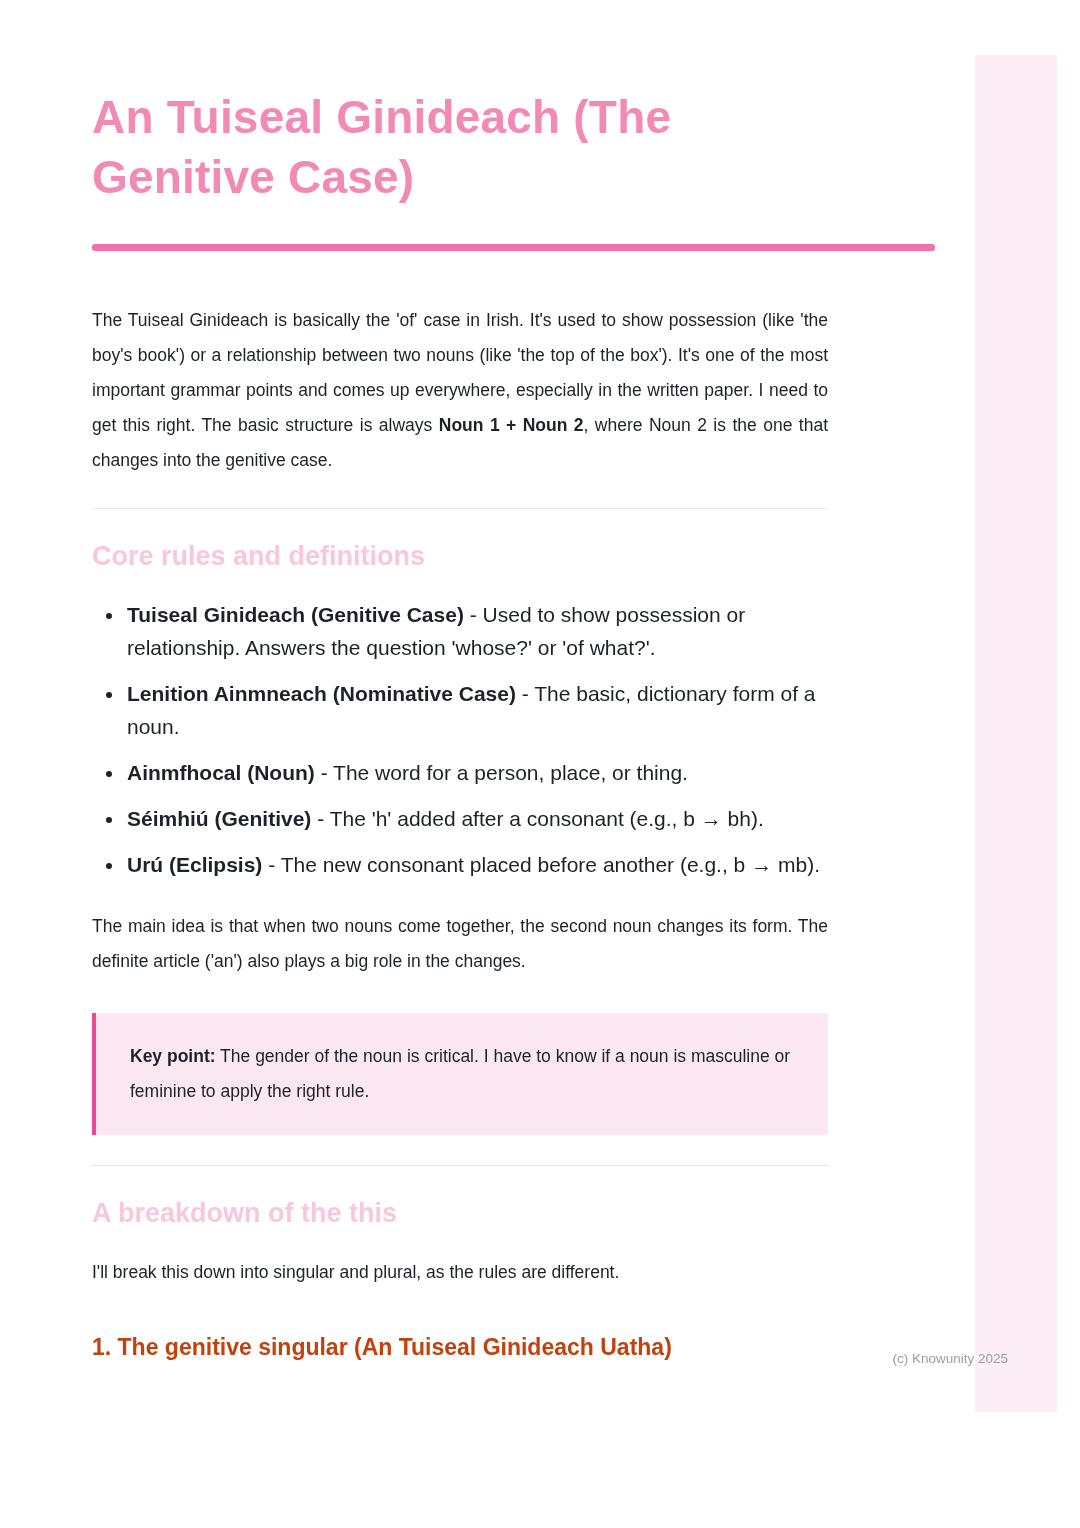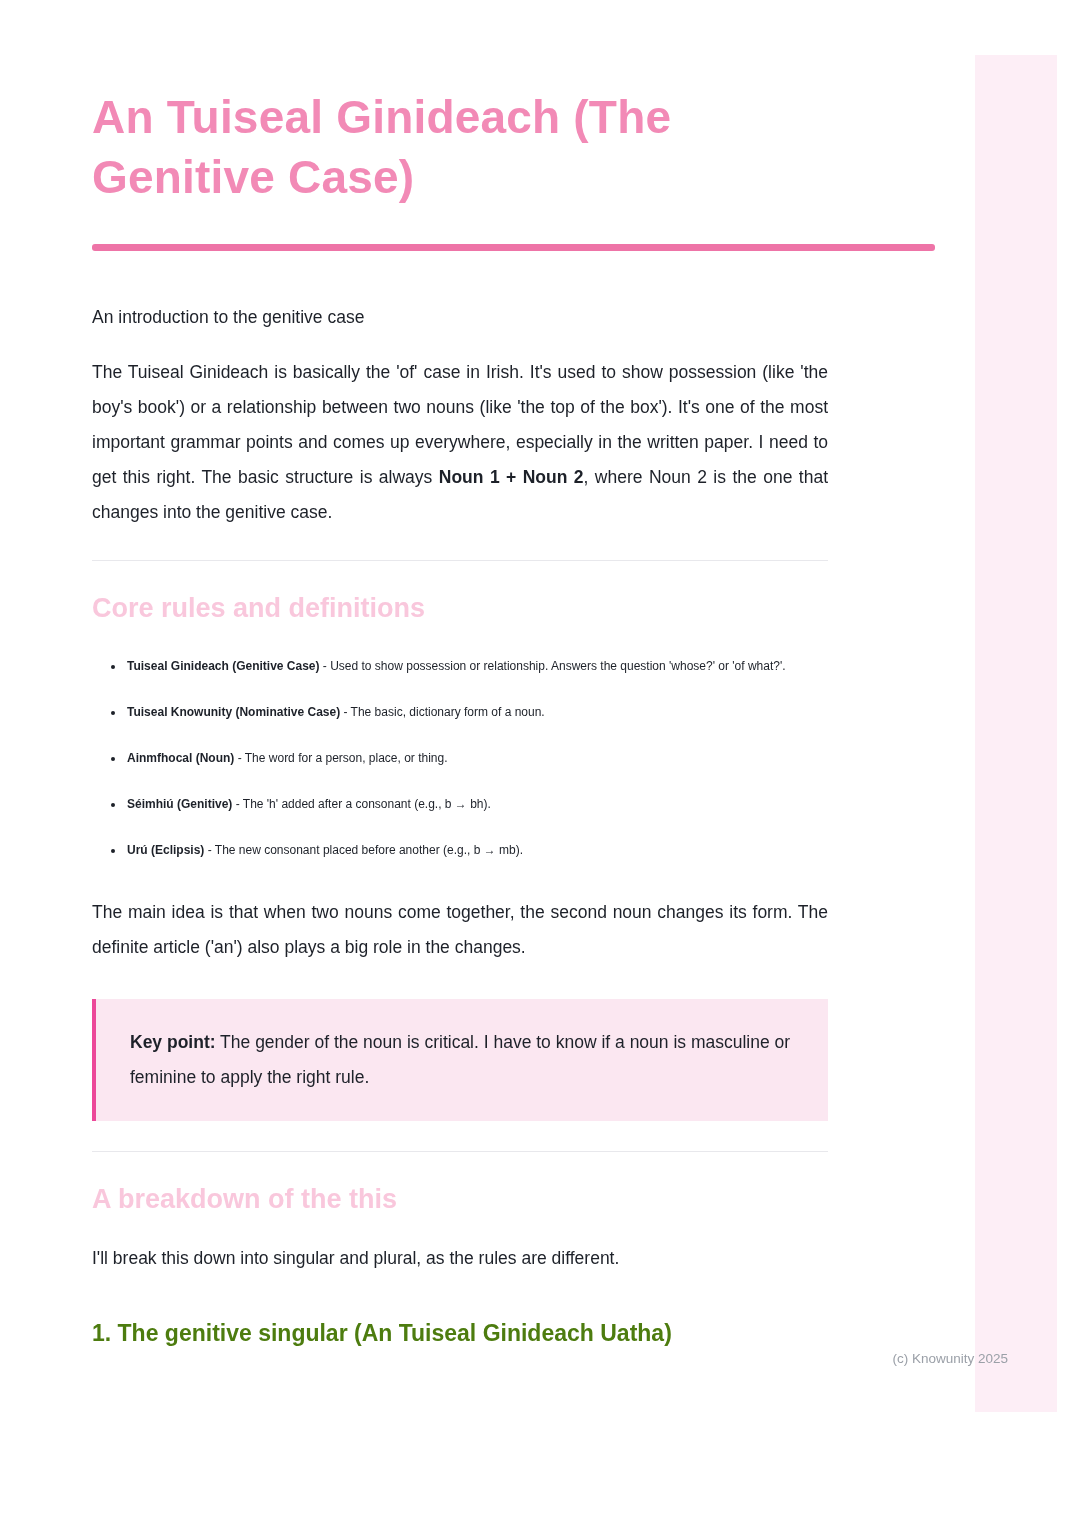--- a/index.html
+++ b/index.html
@@ -65,26 +65,26 @@
   h2.section-heading {
     margin: 32px 0 26px 0;
     font-size: 27px;
     font-weight: 700;
     color: #f9c7dc;
   }
   h3.sub-heading {
     margin: 44px 0 0 0;
     font-size: 23px;
     font-weight: 700;
-    color: #4d7c0f;
+    color: #c2410c;
   }
   ul.def-list {
     margin: 0 0 28px 0;
     padding-left: 33px;
-    font-size: 12px;
+    font-size: 21px;
     line-height: 33px;
   }
   ul.def-list li {
     margin-bottom: 13px;
     padding-left: 2px;
   }
   ul.def-list li:last-child { margin-bottom: 12px; }
   .term { font-weight: 700; }
   .callout {
     margin-top: 34px;
@@ -114,31 +114,30 @@
 <div class="page">
 
   <div class="side-strip"></div>
 
   <div class="content">
 
     <h1 class="doc-title">An Tuiseal Ginideach (The Genitive Case)</h1>
 
     <div class="title-rule"></div>
 
-    <p class="subtitle">An introduction to the genitive case</p>
 
     <p class="para justify"><span>The Tuiseal Ginideach is basically the 'of' case in Irish. It's used to show possession (like 'the boy's book') or a relationship between two nouns (like 'the top of the box'). It's one of the most important grammar points and comes up everywhere, especially in the written paper. I need to get this right. The basic structure is always </span><strong>Noun 1 + Noun 2</strong><span>, where Noun 2 is the one that changes into the genitive case.</span></p>
 
     <hr class="divider">
 
     <h2 class="section-heading">Core rules and definitions</h2>
 
     <ul class="def-list">
       <li><span class="term">Tuiseal Ginideach (Genitive Case)</span><span> - Used to show possession or relationship. Answers the question 'whose?' or 'of what?'.</span></li>
-      <li><span class="term">Tuiseal Knowunity (Nominative Case)</span><span> - The basic, dictionary form of a noun.</span></li>
+      <li><span class="term">Lenition Ainmneach (Nominative Case)</span><span> - The basic, dictionary form of a noun.</span></li>
       <li><span class="term">Ainmfhocal (Noun)</span><span> - The word for a person, place, or thing.</span></li>
       <li><span class="term">Séimhiú (Genitive)</span><span> - The 'h' added after a consonant (e.g., b → bh).</span></li>
       <li><span class="term">Urú (Eclipsis)</span><span> - The new consonant placed before another (e.g., b → mb).</span></li>
     </ul>
 
     <p class="para justify">The main idea is that when two nouns come together, the second noun changes its form. The definite article ('an') also plays a big role in the changes.</p>
 
     <div class="callout">
       <p><strong>Key point:</strong><span> The gender of the noun is critical. I have to know if a noun is masculine or feminine to apply the right rule.</span></p>
     </div>

